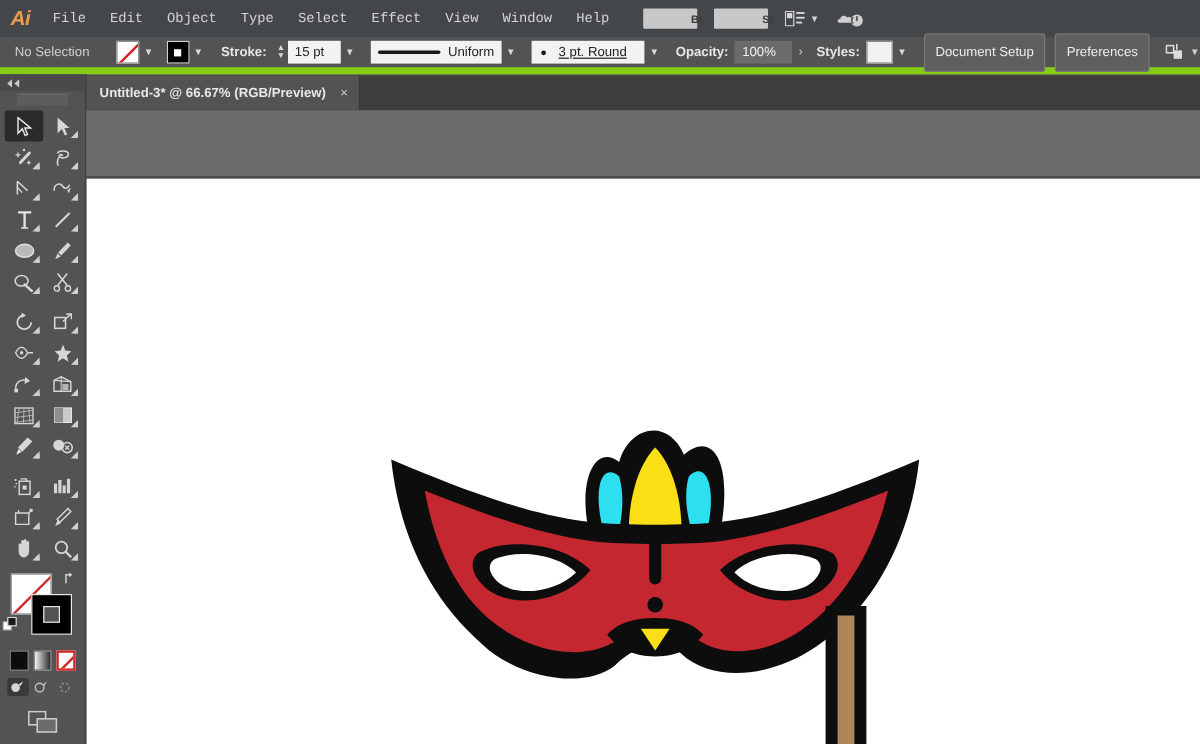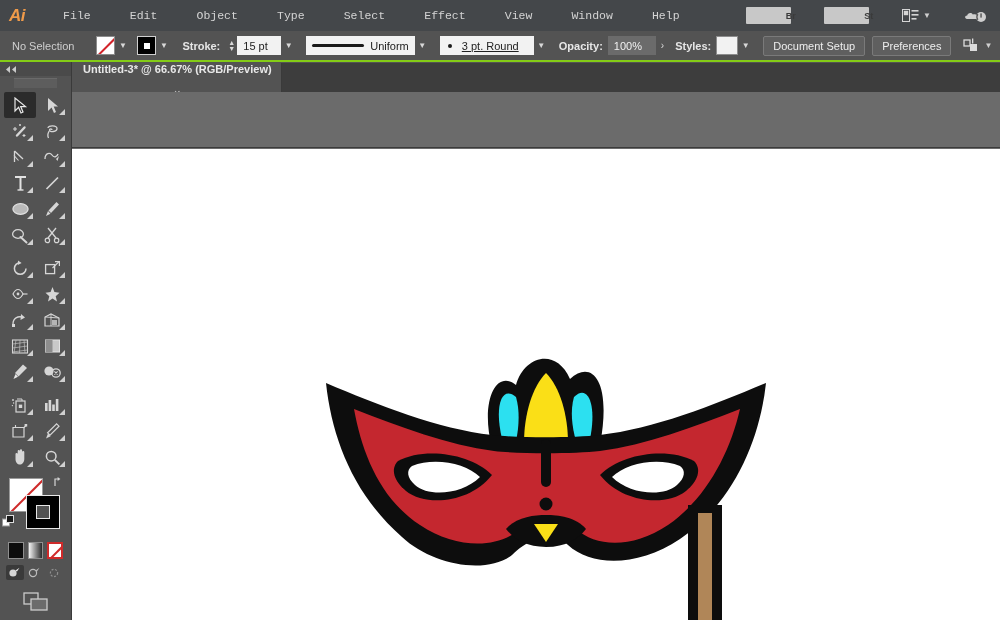--- a/index.html
+++ b/index.html
@@ -7,21 +7,21 @@
     width: 1000px; height: 620px;
     background: #535353;
     font-family: "Liberation Sans", sans-serif;
     overflow: hidden;
   }
   body { position: relative; }
 
   
   .menubar {
     position: absolute; left: 0; top: 0; width: 1000px; height: 31px;
-    background: #44474a; display: flex; align-items: center; justify-content: space-between;
+    background: #44474a; display: flex; align-items: center;
   }
   .ai-logo {
     width: 34px; height: 31px; display: flex; align-items: center; justify-content: center;
     color: #f09b4a; font-size: 17px; font-weight: bold; font-style: italic;
     letter-spacing: -0.5px;
   }
   .menu-item {
     height: 31px; padding: 0 10px; display: flex; align-items: center;
     color: #d4d4d4; font-size: 11.5px; white-space: nowrap; font-family: Liberation Mono, monospace;
   }
@@ -31,21 +31,22 @@
     margin-right: 14px; border-radius: 1px; font-weight: bold; padding-left: 45px;
   }
   .ws-icon { display: flex; align-items: center; margin-right: 4px; }
   .chev { color: #cfcfcf; font-size: 8px; margin-left: 4px; }
   .cc-icon { margin-right: 12px; margin-left: 10px; display: flex; align-items: center; }
 
   
   .controlbar {
     position: absolute; left: 0; top: 31px; width: 1000px; height: 31px;
     background: #535353; display: flex; align-items: center;
-    border-bottom: 2px solid #84cc16;
+    border-bottom: 6px solid #84cc16;
+    justify-content: space-between;
   }
   .cb-label { color: #cfcfcf; font-size: 11px; white-space: nowrap; }
   .cb-strong { color: #e6e6e6; font-size: 11px; font-weight: bold; white-space: nowrap; }
   .swatch-none {
     width: 19px; height: 19px; background: #ffffff; border: 1px solid #8c8c8c;
     position: relative; overflow: hidden;
   }
   .swatch-none::after {
     content: ""; position: absolute; left: -3px; top: 8px; width: 27px; height: 2px;
     background: #d2232a; transform: rotate(-45deg);
@@ -80,34 +81,34 @@
   }
   .profile-line { width: 52px; height: 3px; background: #1a1a1a; border-radius: 2px; }
   .profile-field span { color: #222; font-size: 11px; }
   .brush-field {
     height: 19px; background: #f2f2f2; display: flex; align-items: center;
     padding: 0 8px; gap: 10px; min-width: 94px;
   }
   .brush-dot { width: 4px; height: 4px; border-radius: 50%; background: #1a1a1a; }
   .brush-field span { color: #222; font-size: 11px; text-decoration: underline; }
   .btn {
-    height: 20px; padding: 0 9px; background: #5f5f5f; border: 1px solid #7a7a7a;
+    height: 32px; padding: 0 9px; background: #5f5f5f; border: 1px solid #7a7a7a;
     color: #eee; font-size: 11px; display: flex; align-items: center; border-radius: 2px;
     white-space: nowrap;
   }
   .arrow-r { color: #d8d8d8; font-size: 10px; padding: 0 5px; }
 
   
   .tabbar {
     position: absolute; left: 72px; top: 63px; width: 928px; height: 29px;
     background: #3d3d3d; display: flex; align-items: flex-end;
   }
   .tab {
     height: 29px; background: #535353; display: flex; align-items: center;
-    padding: 0 9px 0 11px; gap: 12px; border-right: 1px solid #3a3a3a; flex-direction: column;
+    padding: 0 9px 0 11px; gap: 12px; border-right: 1px solid #3a3a3a;
   }
   .tab-title { color: #e8e8e8; font-size: 11px; font-weight: bold; white-space: nowrap; }
   .tab-close { color: #cfcfcf; font-size: 11px; }
 
   
   .toolpanel {
     position: absolute; left: 0; top: 62px; width: 72px; height: 558px;
     background: #535353; border-right: 1px solid #3a3a3a;
   }
   .tp-header {

